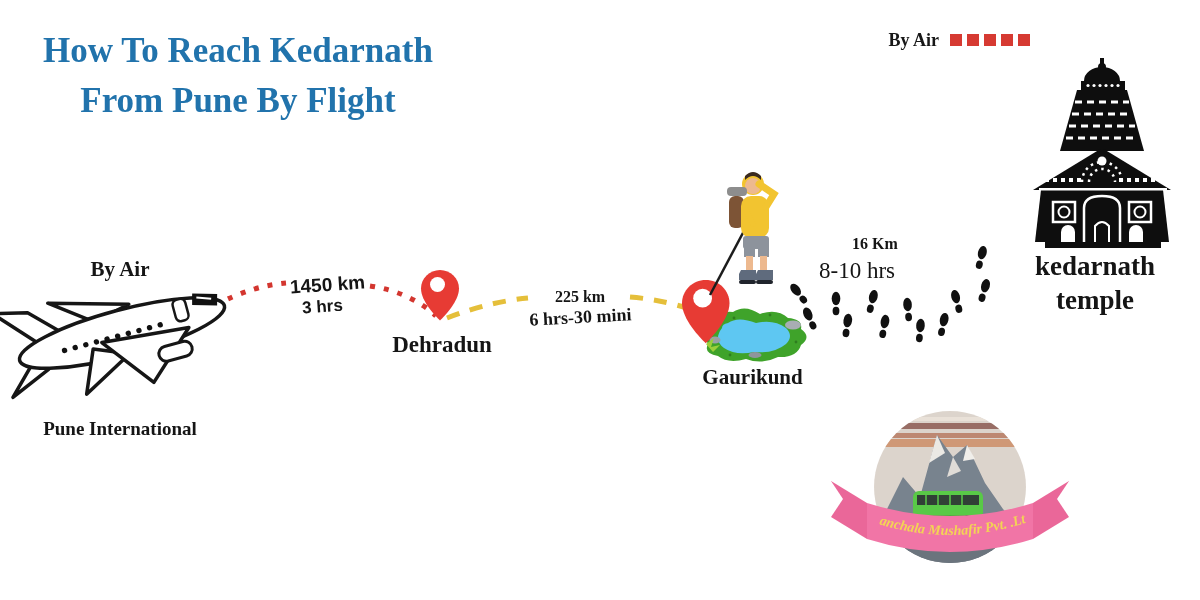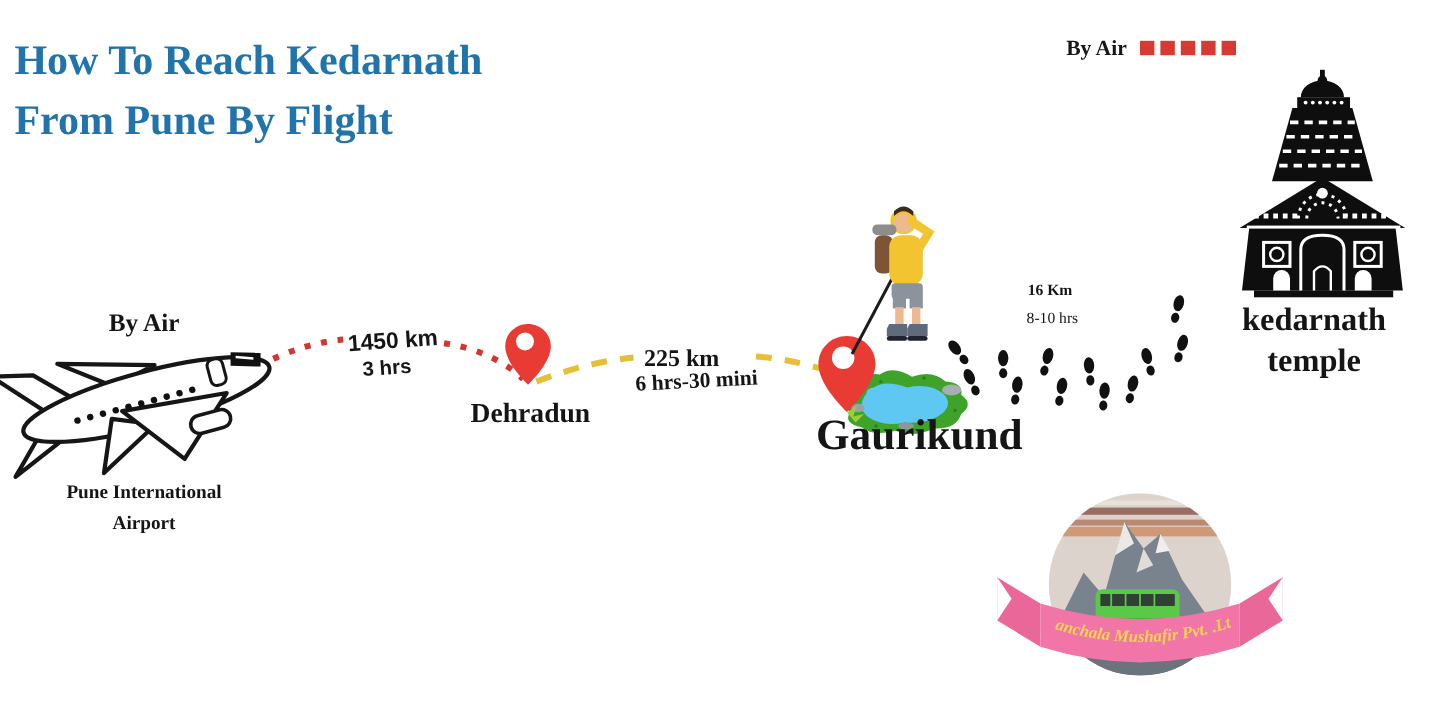--- a/index.html
+++ b/index.html
@@ -4,21 +4,21 @@
 <style>
   html,body{margin:0;padding:0;background:#fff;}
   .canvas{position:relative;width:1200px;height:600px;background:#ffffff;overflow:hidden;
           font-family:"Liberation Serif",serif;color:#171717;}
   .abs{position:absolute;}
   .lbl{position:absolute;text-align:center;font-weight:bold;color:#151515;line-height:1.25;}
   .lbl.reg{font-weight:normal;}
   .sans{font-family:"Liberation Sans",sans-serif;}
 
   
-  .title{position:absolute;left:12px;top:26px;width:452px;
+  .title{position:absolute;left:12px;top:26px;width:452px;text-align:center;
          font-weight:bold;font-size:35px;line-height:50px;color:#2173ac;}
 
   
   .legend{position:absolute;right:170px;top:28px;}
   .legend-row{display:flex;align-items:center;justify-content:flex-end;height:24px;}
   .legend-label{font-size:18px;font-weight:bold;margin-right:6px;}
   .sq{display:inline-block;width:12px;height:12px;margin-left:5px;}
   .sq-air{background:#d63a32;}
   .sq-taxi{background:#f2cc49;}
 
@@ -229,35 +229,34 @@
       <polygon points="244,76 244,112 232,94" fill="#ffffff"></polygon>
       <path d="M42,98 Q125,124 208,98 L208,134 Q125,160 42,134 Z" fill="#f0639a"></path>
       <text font-family="Liberation Serif, serif" font-size="14" font-style="italic" font-weight="bold" fill="#f2cf3d">
         <textPath href="#ribcurve" startOffset="50%" text-anchor="middle">Manchala Mushafir Pvt. .Ltd</textPath>
       </text>
     </g>
   </svg>
 
   <div class="lbl" style="left:60px;top:256px;width:120px;font-size:21px">By Air</div>
 
-  <div class="lbl" style="left:10px;top:398px;width:220px;font-size:16px;line-height:26px">
+  <div class="lbl" style="left:10px;top:416px;width:220px;font-size:19px;line-height:26px">
     <div>Pune International</div>
-    <div>Airport</div>
   </div>
 
   <div class="lbl sans" style="left:280px;top:273px;width:95px;font-size:19px;transform:rotate(-4deg)">1450 km</div>
   <div class="lbl sans" style="left:280px;top:296px;width:85px;font-size:17px;transform:rotate(-4deg)">3 hrs</div>
 
   <div class="lbl" style="left:347px;top:331px;width:190px;font-size:23px;line-height:28px">
     <div>Dehradun</div>
   </div>
 
-  <div class="lbl" style="left:518px;top:287px;width:100px;font-size:20px">225 km</div>
+  <div class="lbl" style="left:530px;top:287px;width:100px;font-size:16px">225 km</div>
   <div class="lbl" style="left:518px;top:306px;width:125px;font-size:18px;transform:rotate(-3deg)">6 hrs-30 mini</div>
 
-  <div class="lbl" style="left:680px;top:340px;width:145px;font-size:36px">Gaurikund</div>
-
-  <div class="lbl" style="left:830px;top:234px;width:90px;font-size:13px">16 Km</div>
-  <div class="lbl reg" style="left:828px;top:257px;width:98px;font-size:13px">8-10 hrs</div>
+  <div class="lbl" style="left:680px;top:364px;width:145px;font-size:21px">Gaurikund</div>
+
+  <div class="lbl" style="left:830px;top:234px;width:90px;font-size:16px">16 Km</div>
+  <div class="lbl reg" style="left:808px;top:257px;width:98px;font-size:23px">8-10 hrs</div>
 
   <div class="lbl" style="left:1000px;top:250px;width:190px;font-size:27px">kedarnath temple</div>
 
 </div>
 
 </body></html>

